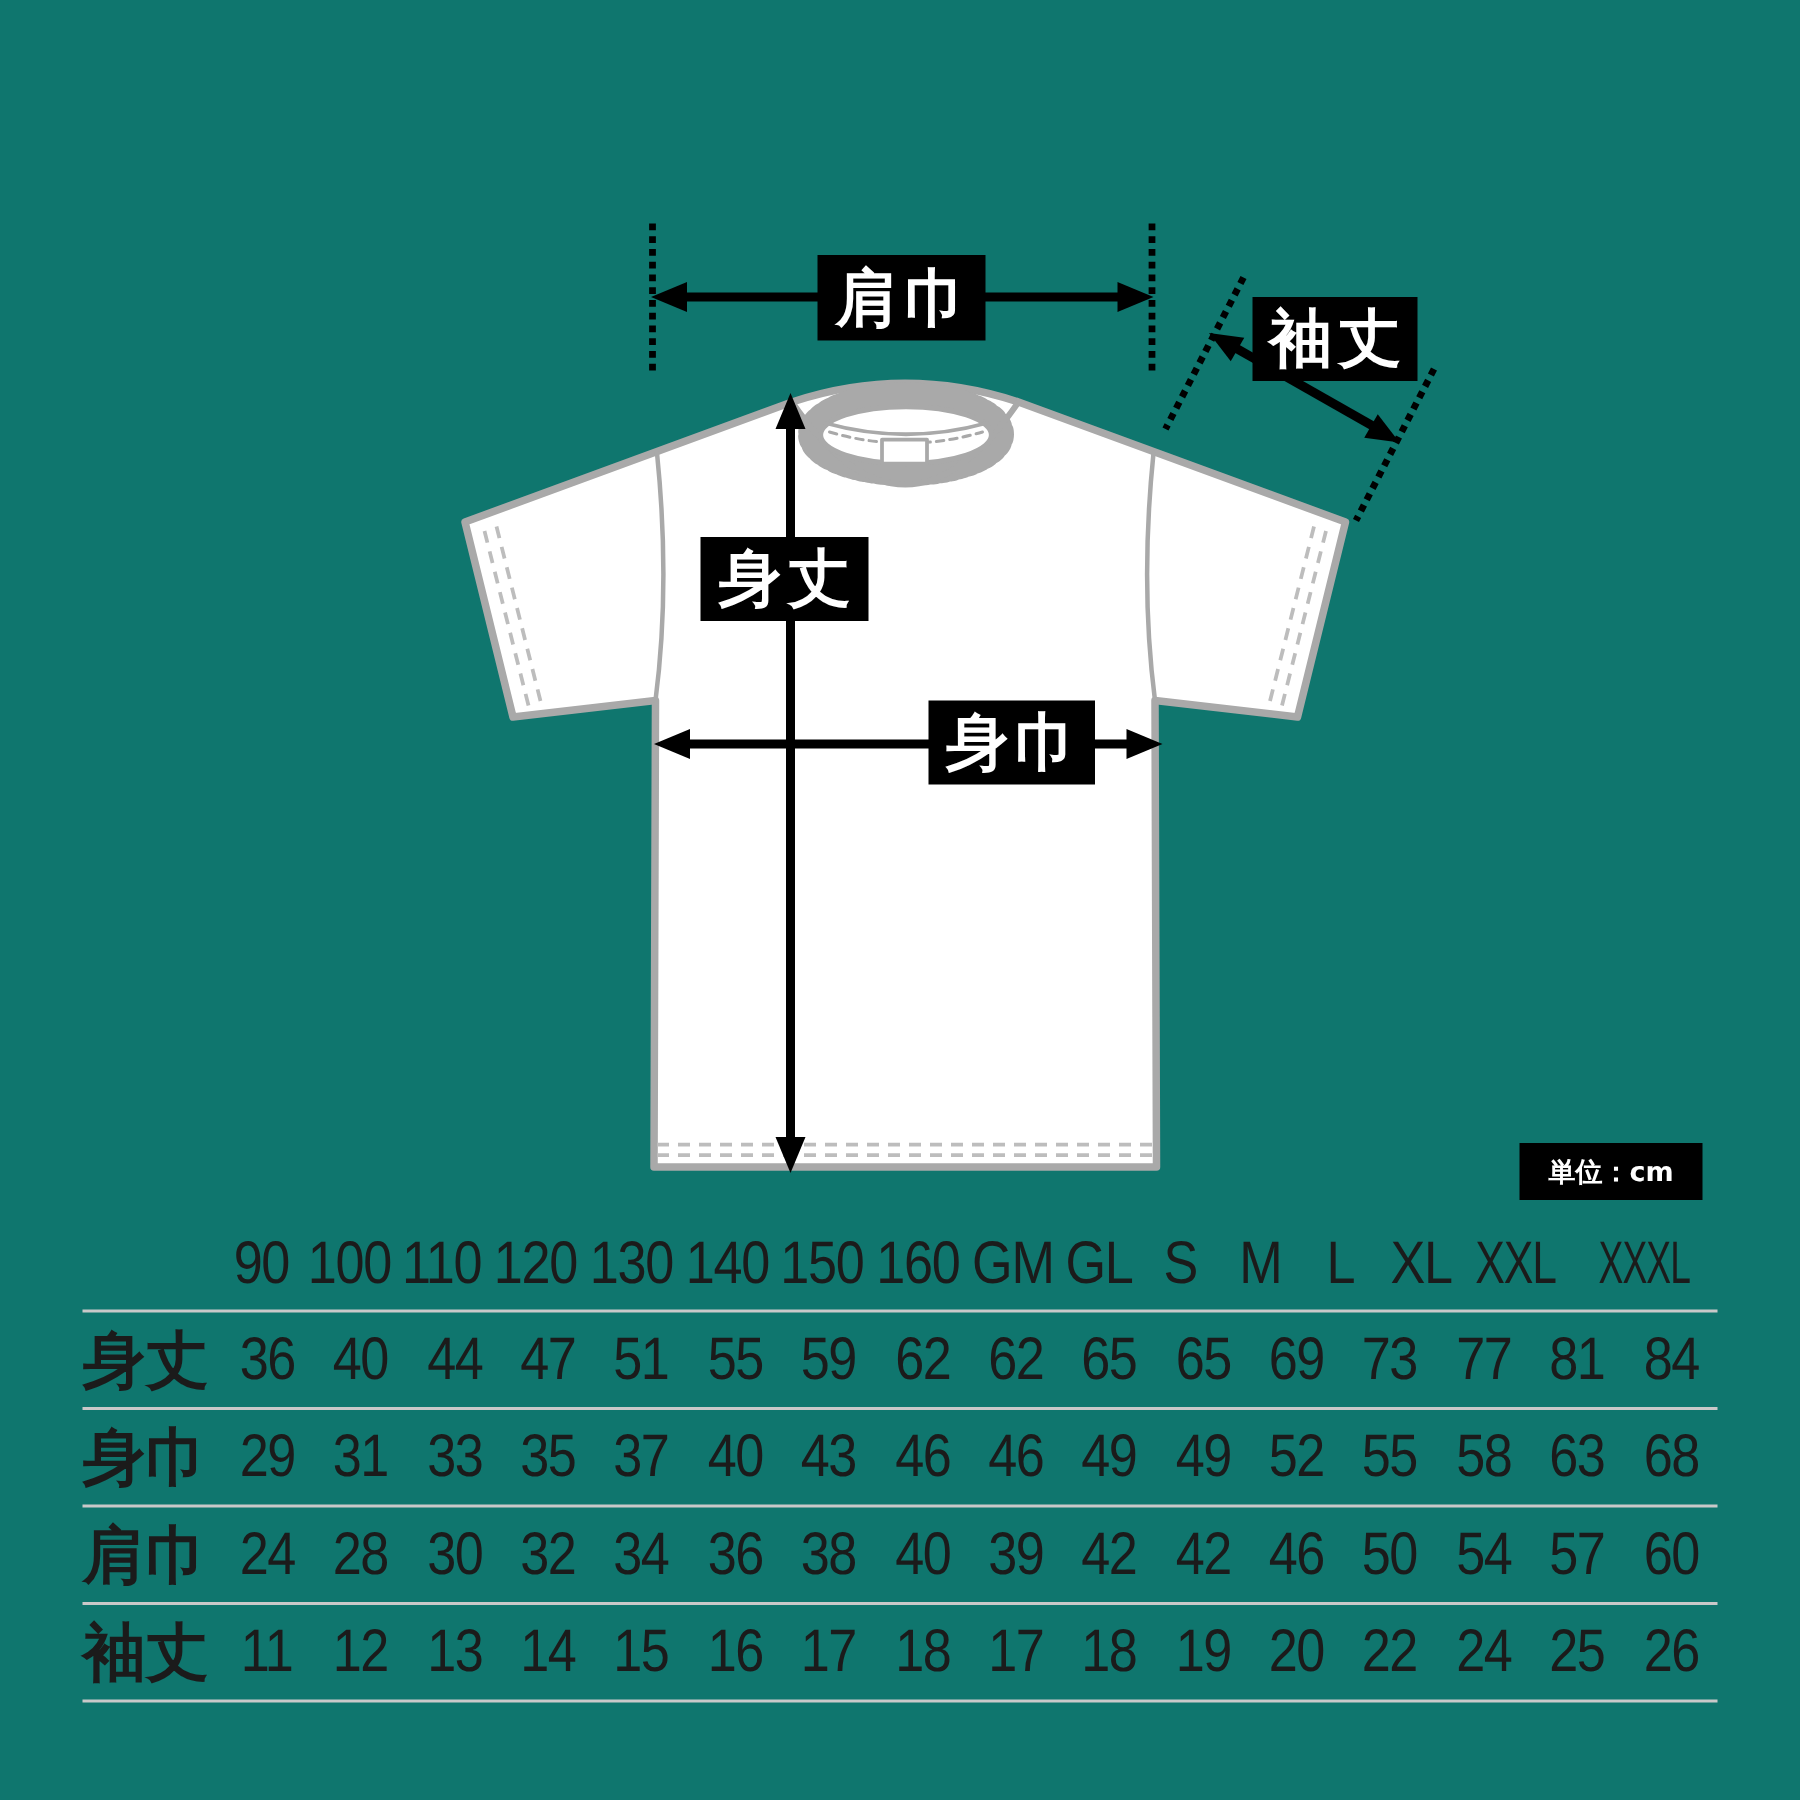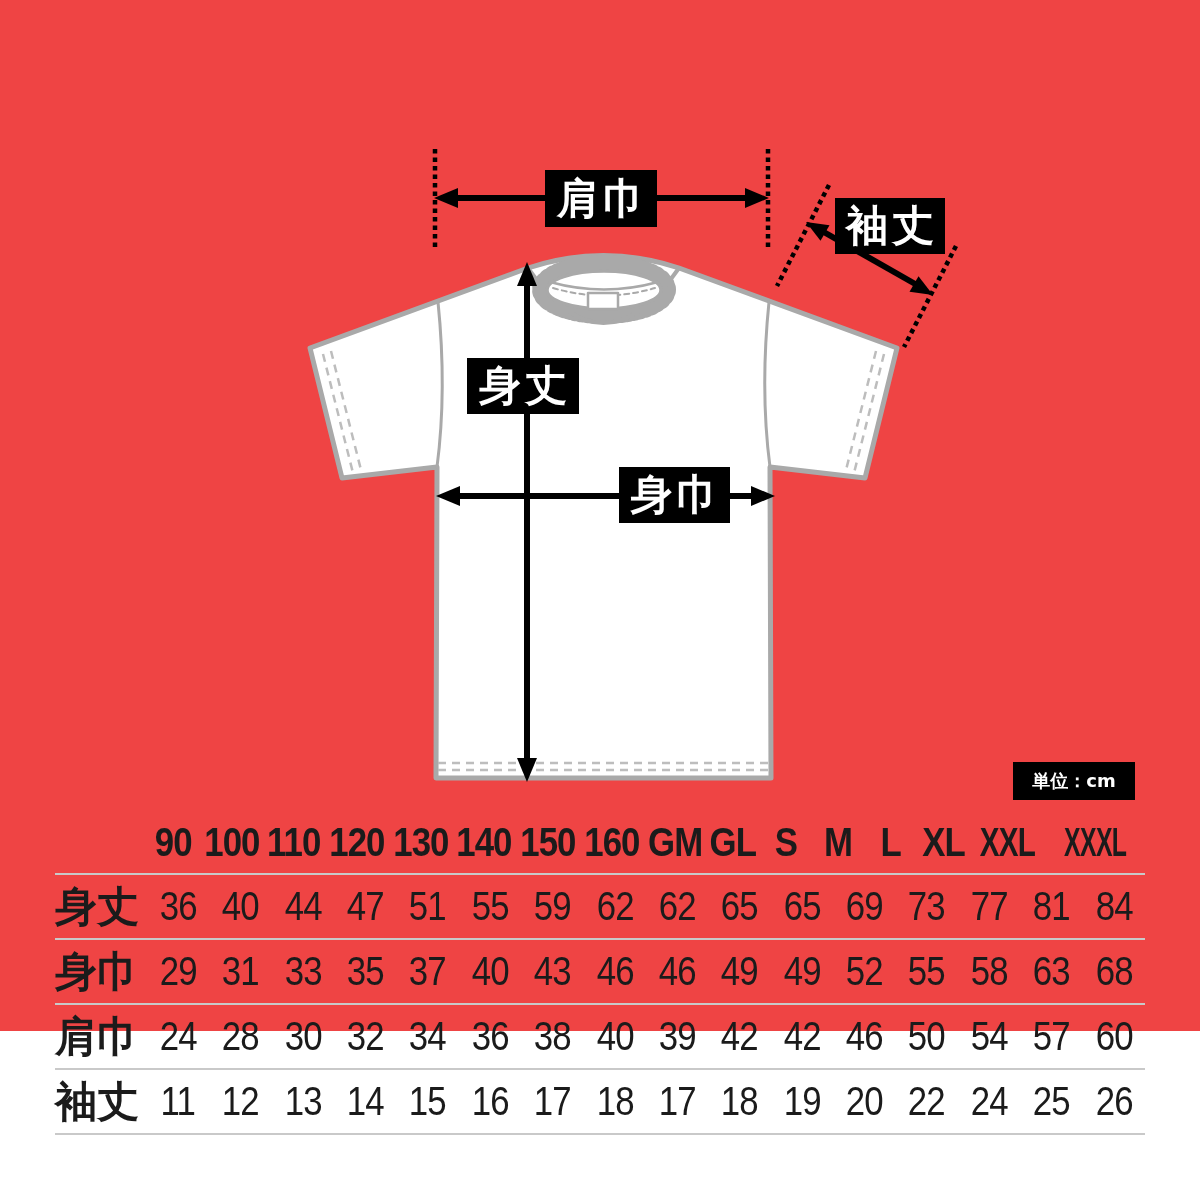--- a/index.html
+++ b/index.html
@@ -1,17 +1,17 @@
 <!DOCTYPE html>
 <html><head>
 <meta charset="utf-8">
 <style>
   * { margin:0; padding:0; box-sizing:border-box; }
   html,body { width:1200px; height:1200px; background:#ffffff; overflow:hidden; }
-  .stage { position:relative; width:1200px; height:1031px; background:#ef4444;
+  .stage { position:relative; width:1200px; height:1200px; background:#0f766e;
            font-family:"DejaVu Sans","Liberation Sans",sans-serif; }
   svg.diagram { position:absolute; left:0; top:0; width:1200px; height:1200px; }
 
   
   .measure-label {
     position:absolute; background:#000000; color:#ffffff;
     display:flex; align-items:center; justify-content:center;
     font-size:42px; font-weight:bold; letter-spacing:4px; text-indent:4px;
     font-family:"DejaVu Sans","Liberation Sans",sans-serif;
   }
@@ -22,21 +22,21 @@
 
   .unit-box {
     position:absolute; left:1013px; top:762px; width:122px; height:38px;
     background:#000000; color:#ffffff; display:flex; align-items:center; justify-content:center;
     font-size:18px; font-weight:bold;
   }
 
   
   .size-table { position:absolute; left:55px; top:812px; width:1090px; color:#1b1b1b; }
   .trow { display:flex; align-items:center; height:65px; border-bottom:2px solid #c9c9c9; }
-  .trow.header { height:63px; font-weight:bold; }
+  .trow.header { height:63px; font-weight:normal; }
   .cell { flex:1 1 0; display:flex; align-items:center; justify-content:center;
           font-size:40px; font-family:"Liberation Sans","DejaVu Sans",sans-serif; }
   .cell .num { display:inline-block; transform:scaleX(0.87); letter-spacing:-1px; white-space:nowrap; }
   .cell.xxl  .num { transform:scaleX(0.74); }
   .cell.xxxl .num { transform:scaleX(0.62); }
   .rowlabel { flex:0 0 92px; justify-content:flex-start; font-weight:bold; font-size:42px;
               font-family:"DejaVu Sans","Liberation Sans",sans-serif; }
 </style>
 </head>
 <body>

